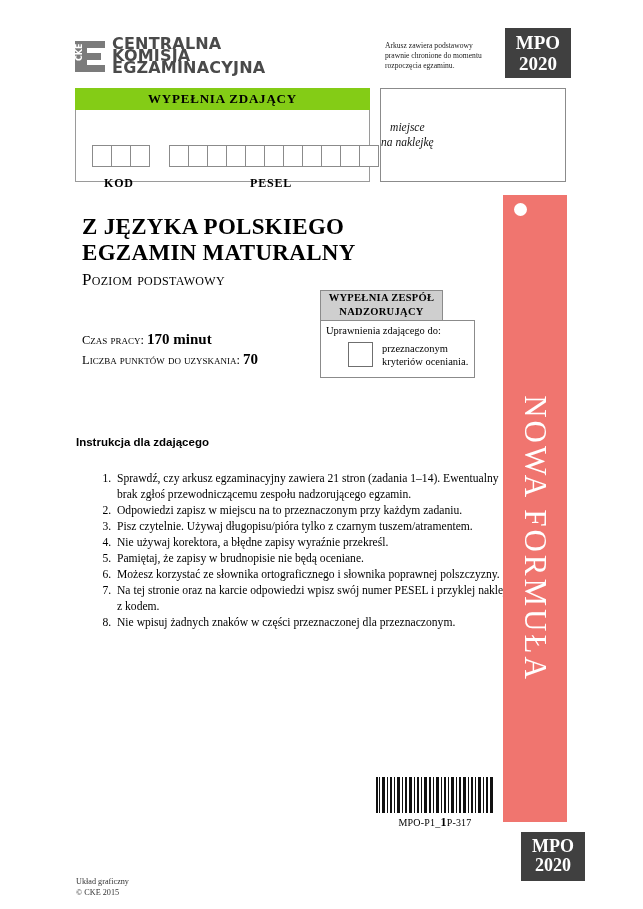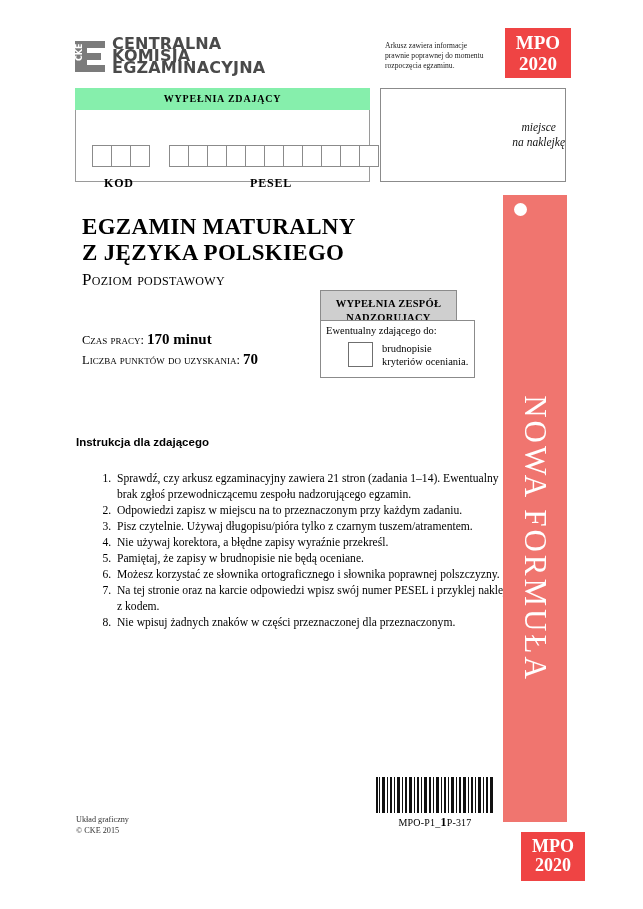--- a/index.html
+++ b/index.html
@@ -49,21 +49,21 @@
     left: 385px;
     top: 41px;
     width: 108px;
     font-family: "Liberation Serif", serif;
     font-size: 7.6px;
     line-height: 10px;
     color: #222;
   }
   .mpo-badge {
     position: absolute;
-    background: #ef4444;
+    background: #404040;
     color: #ffffff;
     font-family: "Liberation Serif", serif;
     font-weight: bold;
     text-align: center;
     line-height: 1.08;
   }
   .mpo-badge.top {
     left: 505px;
     top: 28px;
     width: 66px;
@@ -84,24 +84,24 @@
   .mpo-badge .l1 { display: block; }
   .mpo-badge .l2 { display: block; }
 
   
   .zdajacy-header {
     position: absolute;
     left: 75px;
     top: 88px;
     width: 295px;
     height: 22px;
-    background: #86efac;
+    background: #84cc16;
     text-align: center;
     font-weight: bold;
-    font-size: 10px;
+    font-size: 13px;
     letter-spacing: 0.8px;
     line-height: 22px;
   }
   .zdajacy-body {
     position: absolute;
     left: 75px;
     top: 110px;
     width: 295px;
     height: 72px;
     border-left: 1px solid #9a9a9a;
@@ -135,21 +135,21 @@
   .naklejka {
     position: absolute;
     left: 380px;
     top: 88px;
     width: 186px;
     height: 94px;
     border: 1px solid #8b8b8b;
     box-sizing: border-box;
     display: flex;
     align-items: center;
-    justify-content: flex-end;
+    justify-content: flex-start;
     font-style: italic;
     font-size: 11.5px;
     line-height: 15px;
     text-align: center;
     color: #111;
   }
 
   
   .exam-title {
     position: absolute;
@@ -180,31 +180,31 @@
   }
   .meta .k { font-variant: small-caps; font-size: 12.5px; }
   .meta .v { font-weight: bold; }
   .meta .v.big { font-size: 15px; }
 
   
   .nadz-header {
     position: absolute;
     left: 320px;
     top: 290px;
-    width: 137px;
+    width: 123px;
     height: 30px;
     background: #cfcfcf;
     border: 1px solid #8b8b8b;
     border-bottom: none;
     box-sizing: border-box;
     text-align: center;
     font-weight: bold;
     font-size: 10.5px;
     line-height: 14px;
-    padding-top: 6px;
+    padding-top: 0;
     letter-spacing: 0.3px;
   }
   .nadz-body {
     position: absolute;
     left: 320px;
     top: 320px;
     width: 155px;
     height: 58px;
     border: 1px solid #8b8b8b;
     box-sizing: border-box;
@@ -309,21 +309,21 @@
     text-align: center;
     font-size: 10px;
     letter-spacing: 0.2px;
   }
   .barcode-label b { font-size: 12px; }
 
   
   .footer {
     position: absolute;
     left: 76px;
-    top: 815px;
+    top: 877px;
     font-size: 8.2px;
     line-height: 10.5px;
     color: #333;
   }
 </style>
 </head>
 <body>
 
 <div id="page">
 
@@ -334,21 +334,21 @@
         <text x="7" y="20" fill="#ffffff" font-family="DejaVu Sans, sans-serif" font-size="8" font-weight="bold" transform="rotate(-90 7 20)">CKE</text>
       </svg>
     </div>
     <div class="cke-words">
       <div>CENTRALNA</div>
       <div>KOMISJA</div>
       <div>EGZAMINACYJNA</div>
     </div>
   </div>
 
-  <div class="copy-notice">Arkusz zawiera informacje prawnie poprawnej do momentu rozpoczęcia egzaminu.</div>
+  <div class="copy-notice">Arkusz zawiera podstawowy prawnie chronione do momentu rozpoczęcia egzaminu.</div>
 
   <div class="mpo-badge top">
     <span class="l1">MPO</span>
     <span class="l2">2020</span>
   </div>
 
   <div class="zdajacy-header">WYPEŁNIA ZDAJĄCY</div>
   <div class="zdajacy-body"></div>
 
   <div class="kod-label">KOD</div>
@@ -374,45 +374,45 @@
     </div>
 
   <div class="naklejka">
     <div>
       <div>miejsce</div>
       <div>na naklejkę</div>
     </div>
   </div>
 
   <div class="exam-title">
+    <div>Z JĘZYKA POLSKIEGO</div>
     <div>EGZAMIN MATURALNY</div>
-    <div>Z JĘZYKA POLSKIEGO</div>
   </div>
   <div class="exam-level">Poziom podstawowy</div>
 
   <div class="meta">
     <div>
       <span class="k">Czas pracy:</span>
       <span class="v big">170 minut</span>
     </div>
     <div>
       <span class="k">Liczba punktów do uzyskania:</span>
       <span class="v big">70</span>
     </div>
   </div>
 
   <div class="nadz-header">
     <div>WYPEŁNIA ZESPÓŁ</div>
     <div>NADZORUJĄCY</div>
   </div>
   <div class="nadz-body"></div>
-  <div class="nadz-line">Ewentualny zdającego do:</div>
+  <div class="nadz-line">Uprawnienia zdającego do:</div>
   <div class="nadz-check"></div>
   <div class="nadz-opt">
-    <div>brudnopisie</div>
+    <div>przeznaczonym</div>
     <div>kryteriów oceniania.</div>
   </div>
 
   <div class="instr-title">Instrukcja dla zdającego</div>
   <ol class="instr" id="instr-list">
       <li>Sprawdź, czy arkusz egzaminacyjny zawiera 21 stron (zadania 1–14). Ewentualny brak zgłoś przewodniczącemu zespołu nadzorującego egzamin.</li>
       <li>Odpowiedzi zapisz w miejscu na to przeznaczonym przy każdym zadaniu.</li>
       <li>Pisz czytelnie. Używaj długopisu/pióra tylko z czarnym tuszem/atramentem.</li>
       <li>Nie używaj korektora, a błędne zapisy wyraźnie przekreśl.</li>
       <li>Pamiętaj, że zapisy w brudnopisie nie będą oceniane.</li>

